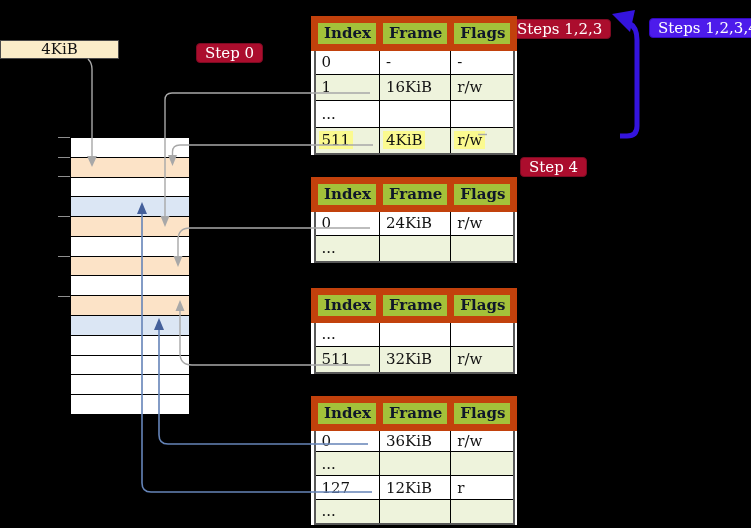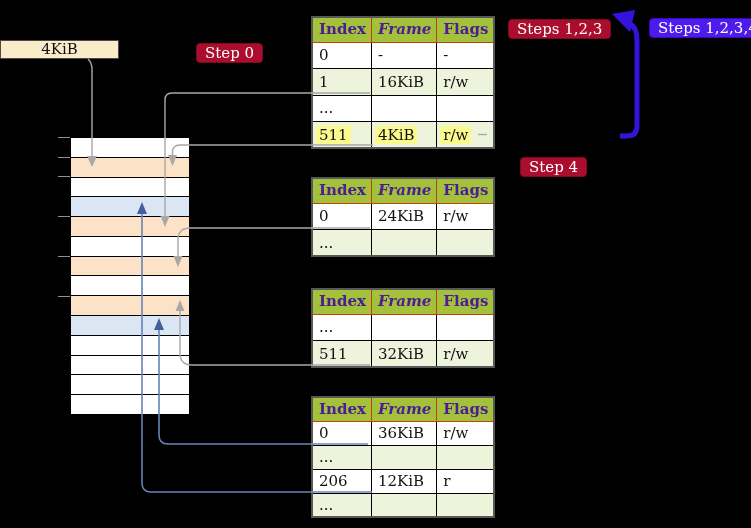--- a/index.html
+++ b/index.html
@@ -39,33 +39,33 @@
   .k-free{background:var(--row_white);}
   .k-table{background:var(--frame_peach);}
   .k-page{background:var(--frame_blue);}
   .tick{position:absolute;left:58px;width:12px;height:1px;background:#8f8f8f;}
   
   table.ptable{
     position:absolute;left:311px;border-collapse:collapse;
     border:2px solid #585858;background:#fff;
   }
   .ptable th{
-    background:var(--header_green);color:#4c1d95;font-weight:bold;
-    border:1px solid #c2410c;font-size:15px;text-align:left;
+    background:var(--header_green);color:#0f172a;font-weight:bold;
+    border:7px solid #c2410c;font-size:15px;text-align:left;
     padding:1px 5px 2px 6px;height:25px;
   }
   .ptable td{
     border:1px solid #000;font-size:15px;color:var(--ink);
     padding:0 5px 0 6px;vertical-align:middle;background:var(--row_white);
   }
   .ptable tr.alt td{background:var(--row_green);}
   .t-std td{height:26.5px;}
   .t-sm th{height:24px;}
   .t-sm td{height:24px;}
-  .w-idx{width:55px;} .w-frm{width:61px;font-style:italic;} .w-flg{width:53px;margin-left:28px;}
+  .w-idx{width:55px;} .w-frm{width:61px;} .w-flg{width:53px;margin-left:28px;}
   .hl{background:var(--highlight_yellow);padding:0 3px;margin-left:-3px;}
   
   #overlay{position:absolute;left:0;top:0;pointer-events:none;}
   .lg{stroke:var(--connector_gray);stroke-width:1.4;fill:none;}
   .ag{fill:var(--connector_gray);stroke:none;}
   .lb{stroke:var(--connector_blue);stroke-width:1.6;fill:none;}
   .ab{fill:#44609b;stroke:none;}
   .thick{stroke:var(--arrow_blue);stroke-width:5;fill:none;}
   .athick{fill:var(--arrow_blue);stroke:none;}
 </style>
@@ -185,21 +185,21 @@
       <td>0</td>
       <td>36KiB</td>
       <td>r/w</td>
     </tr>
     <tr class="alt">
       <td>...</td>
       <td></td>
       <td></td>
     </tr>
     <tr>
-      <td>206</td>
+      <td>127</td>
       <td>12KiB</td>
       <td>r</td>
     </tr>
     <tr class="alt">
       <td>...</td>
       <td></td>
       <td></td>
     </tr>
   </tbody>
     </table>

